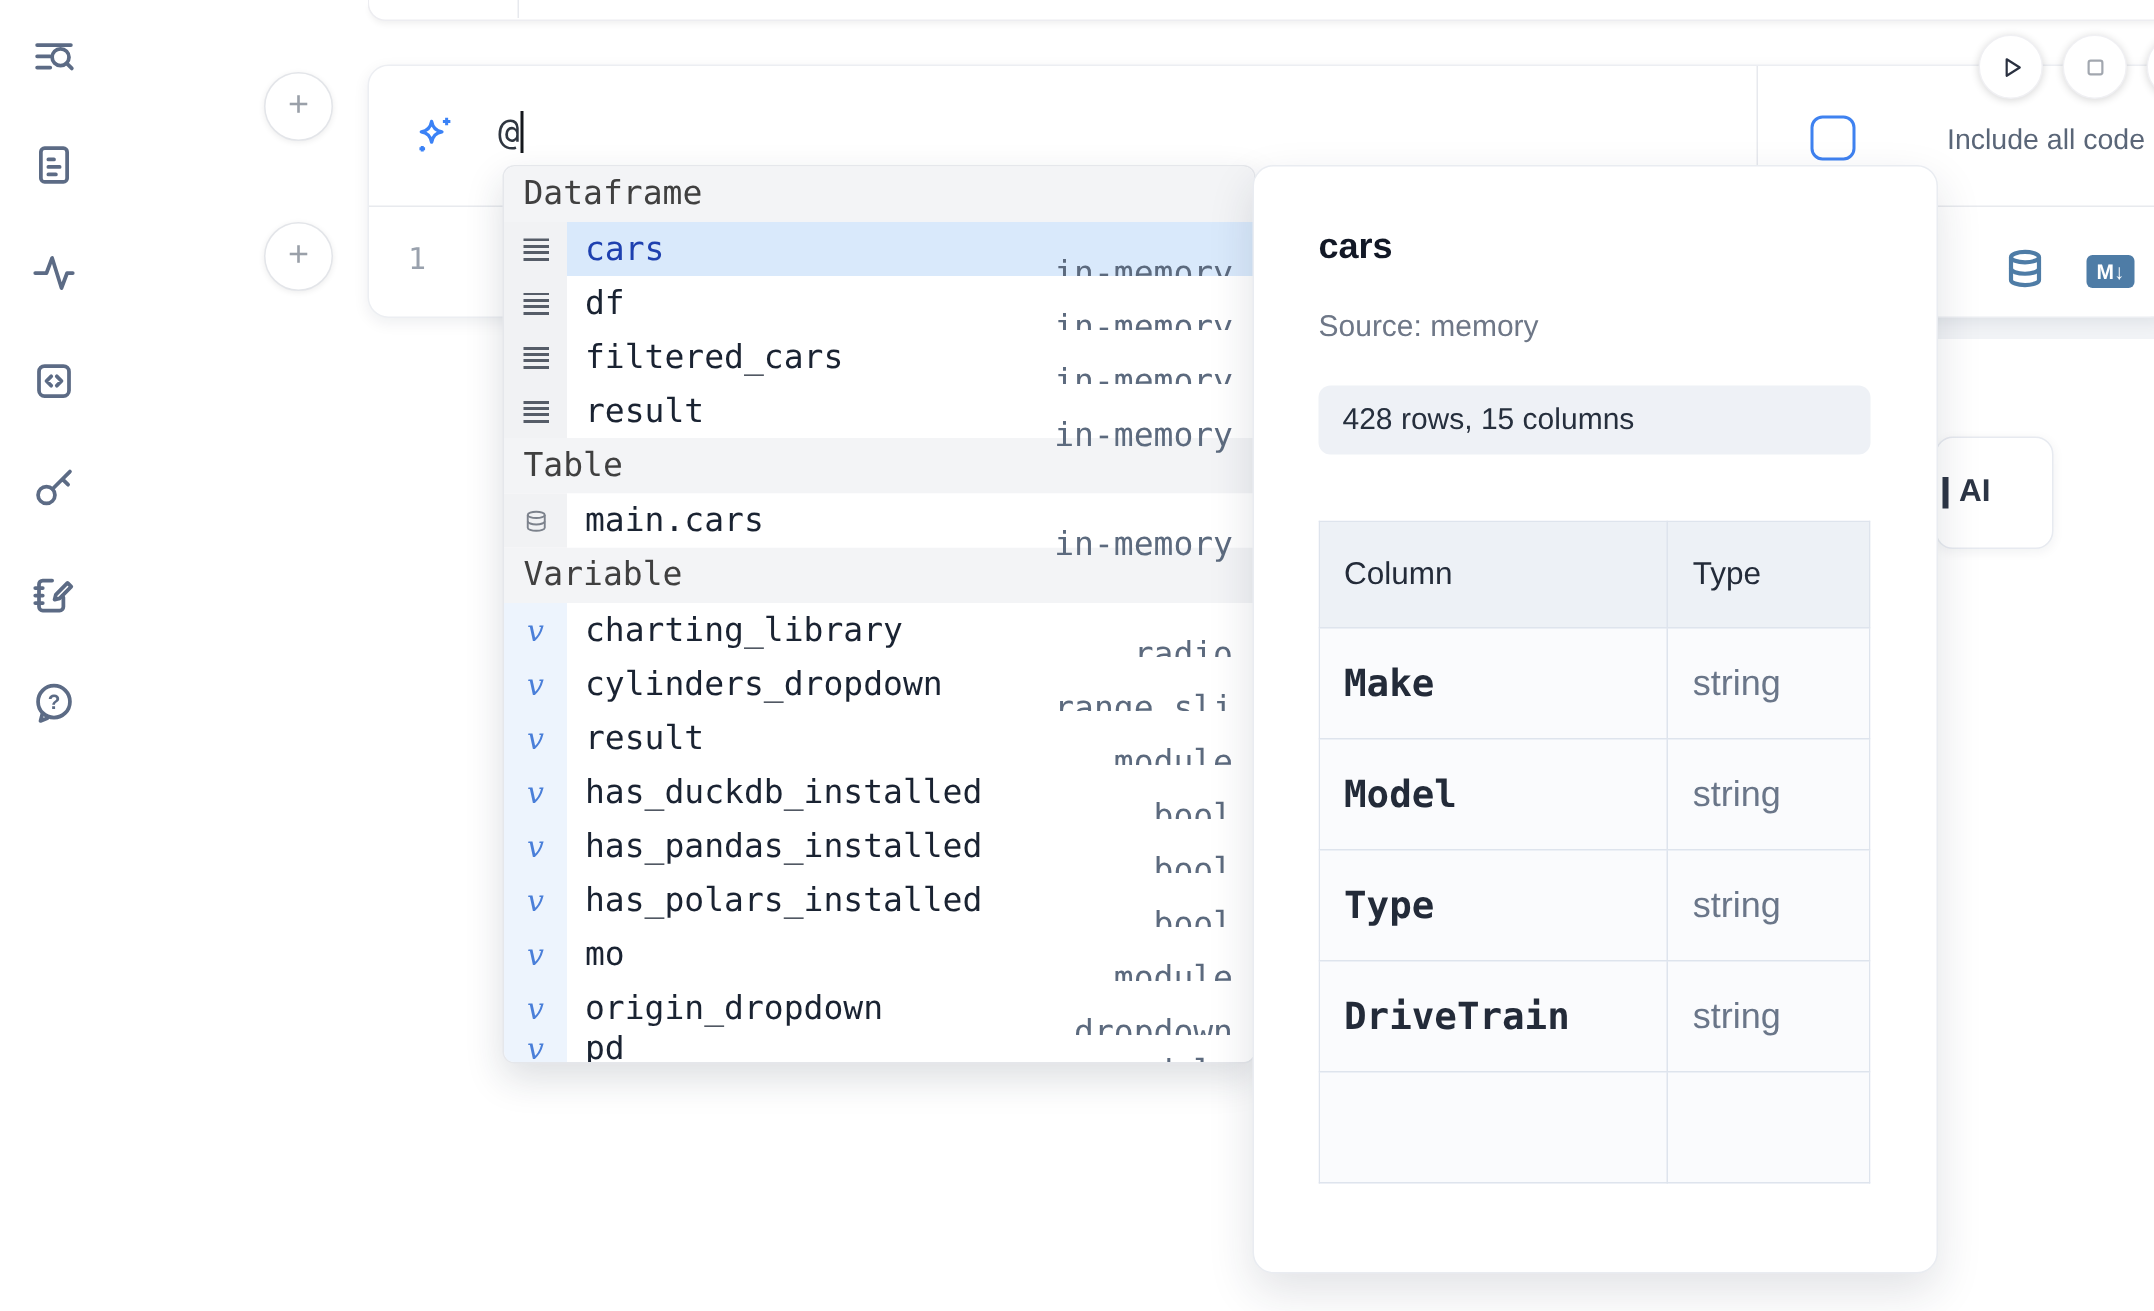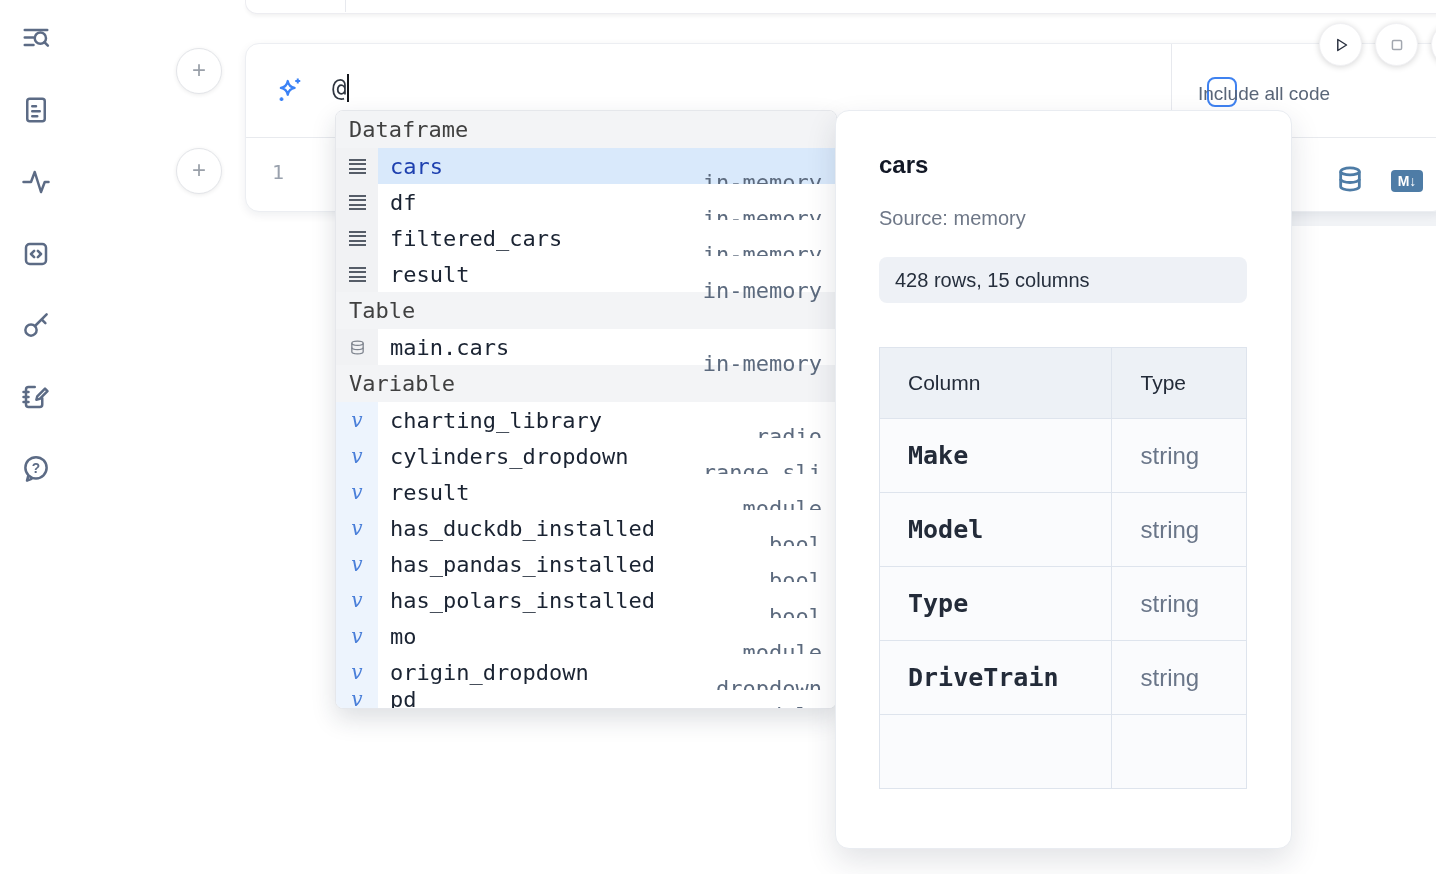--- a/index.html
+++ b/index.html
@@ -28,21 +28,21 @@
   .cell{position:absolute;left:245px;top:43px;width:1200px;height:167px;background:#fff;
     border:1px solid #eceef2;border-radius:14px;box-shadow:0 3px 10px rgba(20,30,50,.07);z-index:2;}
   .promptrow{position:relative;height:93px;border-bottom:1px solid #e8eaee;}
   .sparkle{position:absolute;left:28px;top:32px;}
   .promptval{position:absolute;left:86px;top:30px;font-family:"DejaVu Sans Mono",monospace;
     font-size:24px;color:#2f3640;}
   .caret{display:inline-block;width:2px;height:28px;background:#15181d;vertical-align:-6px;margin-left:1px;}
   .promptdiv{position:absolute;left:925px;top:0;height:93px;border-left:1px solid #e7e9ee;}
   .checkbox{position:absolute;left:961px;top:33px;width:26px;height:26px;border:2.5px solid #3f82f0;
     border-radius:8px;background:#fff;cursor:pointer;}
-  .checklabel{position:absolute;left:952px;top:39px;font-size:19px;color:#5a6678;}
+  .checklabel{position:absolute;left:1052px;top:39px;font-size:19px;color:#5a6678;}
   .coderow{position:relative;height:73px;}
   .lineno{position:absolute;left:26px;top:22px;font-family:"DejaVu Sans Mono",monospace;
     font-size:20px;color:#99a1ad;}
   .dbicon{position:absolute;left:1090px;top:27px;color:#4e7ca6;cursor:pointer;}
   .mdbadge{position:absolute;left:1145px;top:32px;width:32px;height:22px;background:#4e7ca6;
     border-radius:4px;color:#fff;font-weight:bold;font-size:14px;text-align:center;line-height:22px;cursor:pointer;}
 
   .graystrip{position:absolute;left:1100px;top:211px;width:345px;height:15px;background:#f1f3f6;z-index:1;}
 
   
@@ -73,21 +73,21 @@
 
   
   .popup{position:absolute;left:835px;top:110px;width:455px;height:737px;background:#fff;
     border:1px solid #e9ecf1;border-radius:14px;box-shadow:0 12px 30px rgba(30,40,60,.13);z-index:10;}
   .popup .title{position:absolute;left:43px;top:40px;font-size:24px;font-weight:bold;color:#121826;}
   .popup .source{position:absolute;left:43px;top:96px;font-size:20px;color:#6e7787;}
   .popup .badge{position:absolute;left:43px;top:146px;width:368px;height:46px;background:#eef1f6;
     border-radius:8px;line-height:46px;padding-left:16px;box-sizing:border-box;font-size:20px;color:#262f3d;}
   .ptablewrap{position:absolute;left:43px;top:236px;width:368px;height:466px;overflow:hidden;}
   .ptable{border-collapse:collapse;width:368px;}
-  .ptable th,.ptable td{border:1px solid #dee4ed;text-align:left;padding-left:28px;box-sizing:border-box;}
+  .ptable th,.ptable td{border:1px solid #dee4ed;text-align:left;padding-left:16px;box-sizing:border-box;}
   .ptable th{background:#edf1f6;height:71px;font-size:21px;font-weight:normal;color:#232b39;}
   .ptable td{background:#fafbfd;height:74px;}
   .ptable .colname{font-family:"DejaVu Sans Mono",monospace;font-size:25px;color:#232b39;font-weight:bold;}
   .ptable .coltype{font-size:24px;color:#6a7689;}
   .ptable .c1{width:233px;}
   .ptable .c2{width:135px;}
 </style>
 </head>
 <body>
 
@@ -161,20 +161,24 @@
         <ellipse cx="12" cy="5.5" rx="8" ry="3"></ellipse>
         <path d="M4 5.5v6.5c0 1.66 3.58 3 8 3s8-1.34 8-3V5.5"></path>
         <path d="M4 12v6.5c0 1.66 3.58 3 8 3s8-1.34 8-3V12"></path>
       </svg>
       <div class="mdbadge">M↓</div>
     </div>
   </div>
 
   <div class="graystrip"></div>
 
+  <div class="aibtn">
+    <span class="bar"></span>
+    <span class="lbl">AI</span>
+  </div>
 
   <div class="dropdown" id="completion-list">
       <div class="cmp-header">Dataframe</div>
       <div class="cmp-item selected">
         <span class="cmp-gutter dataframe">
           <span class="icon-rows"></span>
         </span>
         <span class="cmp-main">
           <span class="cmp-name">cars</span>
           <span class="cmp-type">in-memory</span>

